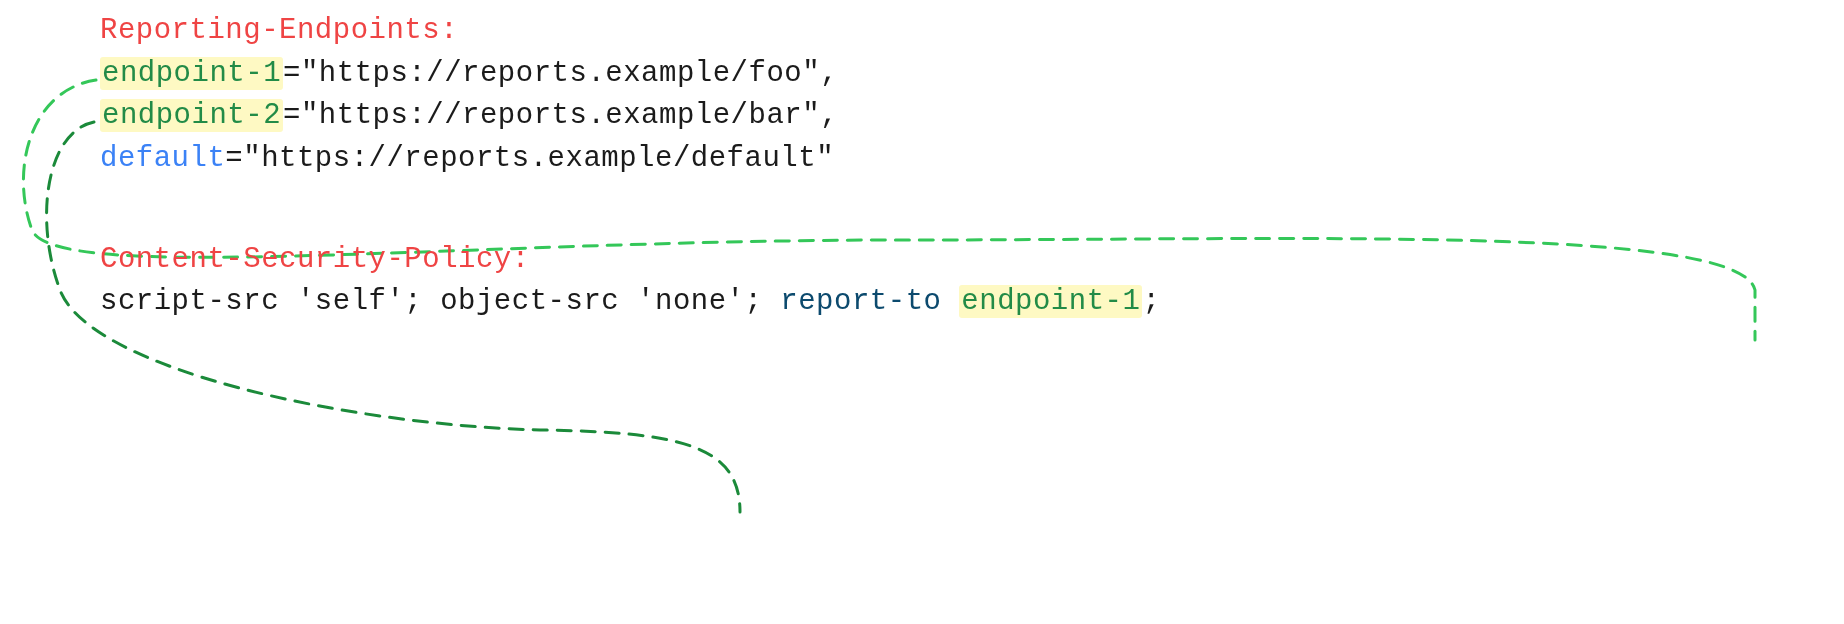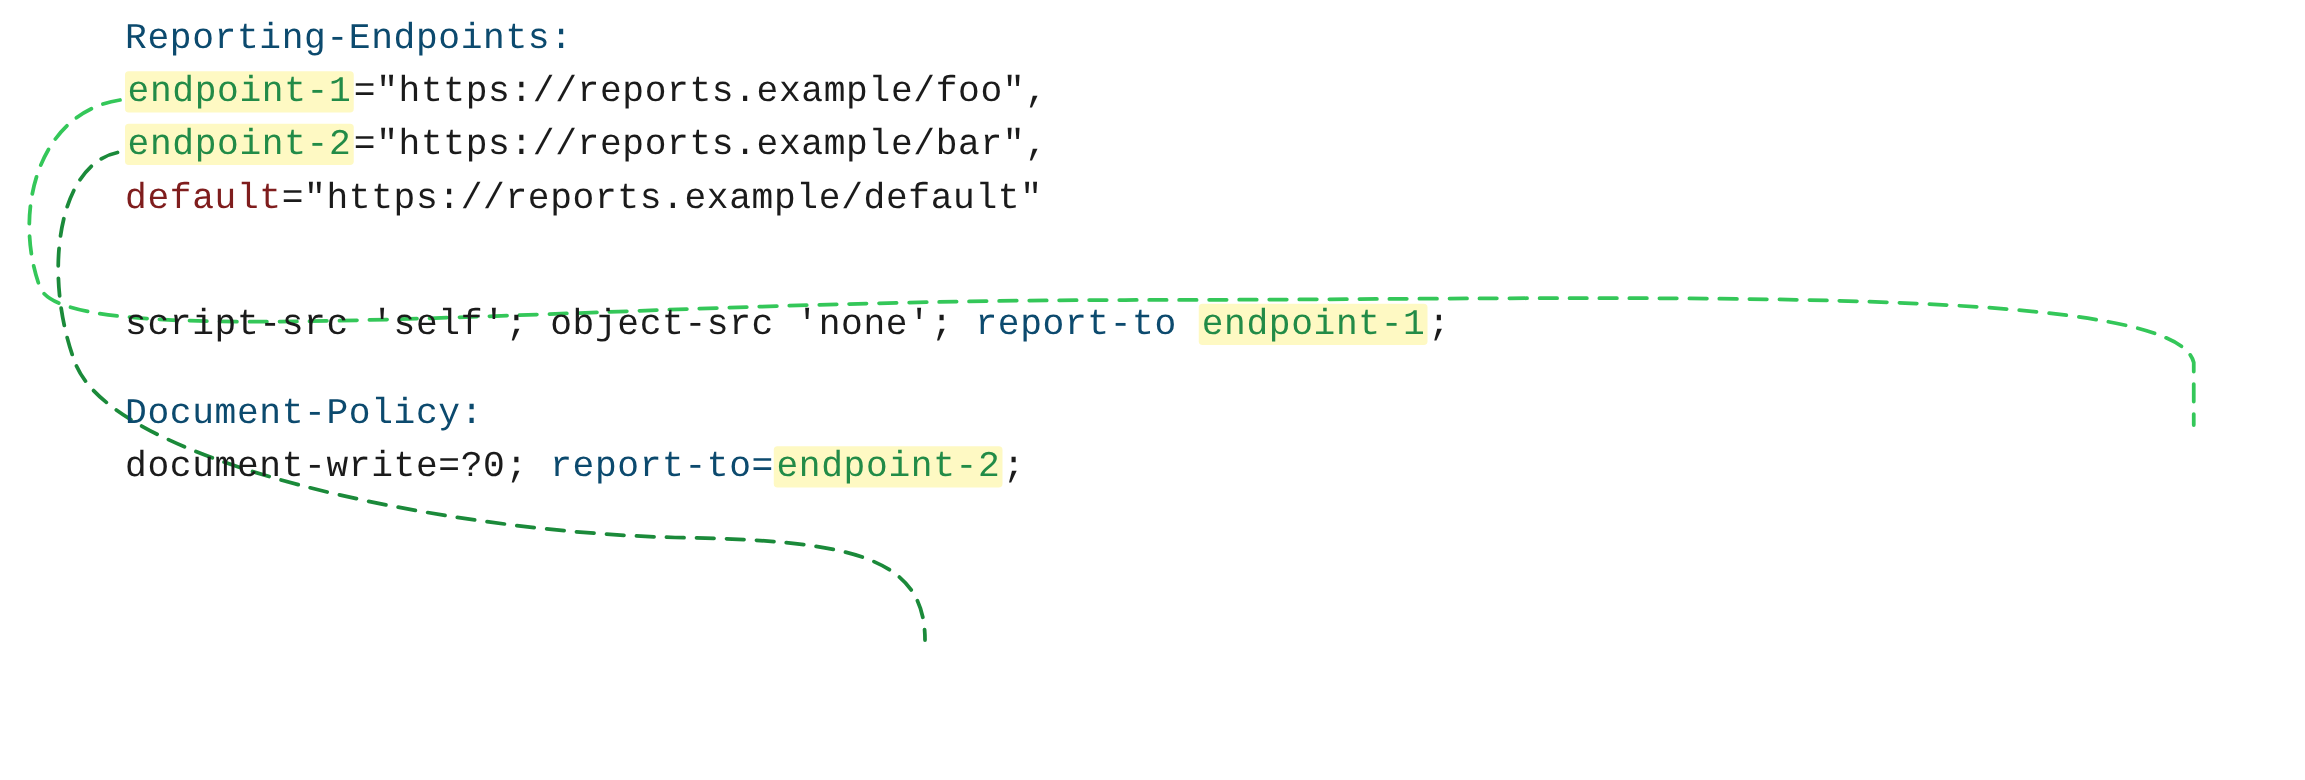--- a/index.html
+++ b/index.html
@@ -9,28 +9,28 @@
       line-height: 1.47;
       background: #ffffff;
       padding: 10px 10px 10px 100px;
       letter-spacing: 0.5px;
       white-space: nowrap;
       position: relative;
       width: 1844px;
       height: 624px;
       overflow: hidden;
     }
-    .header-name { color: #0c4a6e; }
+    .header-name { color: #ef4444; }
     .endpoint-highlight {
       background: #fef9c3;
       color: #228b47;
       border-radius: 3px;
       padding: 0 2px;
     }
-    .muted { color: #7f1d1d; }
+    .muted { color: #3b82f6; }
     .directive-blue { color: #0c4a6e; }
     .plain { color: #1b1b1b; }
     .code-block { position: relative; z-index: 2; }
     .section-gap { height: 1.0em; }
     svg.overlay {
       position: absolute;
       top: 0; left: 0;
       width: 1844px;
       height: 624px;
       pointer-events: none;
@@ -61,23 +61,20 @@
 
     <div class="plain"><span class="endpoint-highlight">endpoint-2</span><span>=</span><span>"https://reports.example/bar"</span><span>,</span></div>
 
     <div class="plain"><span class="muted">default</span><span>=</span><span>"https://reports.example/default"</span><span></span></div>
   </div>
 
   <div class="section-gap"></div>
   <div class="section-gap"></div>
 
   <div>
+    <div class="plain"><span class="header-name">Content-Security-Policy:</span></div>
     <div class="plain"><span>script-src 'self'; object-src 'none'; </span><span class="directive-blue">report-to </span><span class="endpoint-highlight">endpoint-1</span><span>;</span></div>
   </div>
 
   <div class="section-gap"></div>
 
-  <div>
-    <div class="plain"><span class="header-name">Document-Policy:</span></div>
-    <div class="plain"><span>document-write=?0; </span><span class="directive-blue">report-to=</span><span class="endpoint-highlight">endpoint-2</span><span>;</span></div>
-  </div>
 
 </div>
 
 </body></html>

